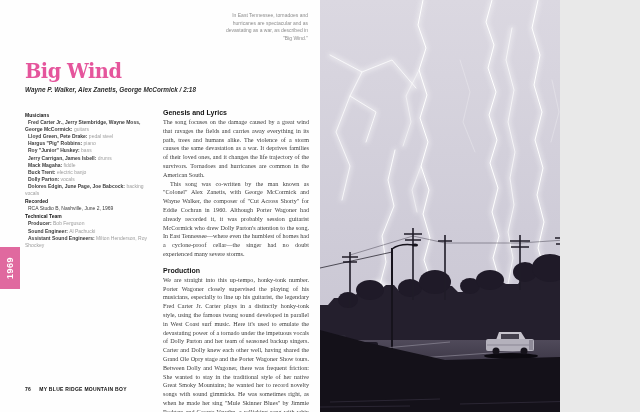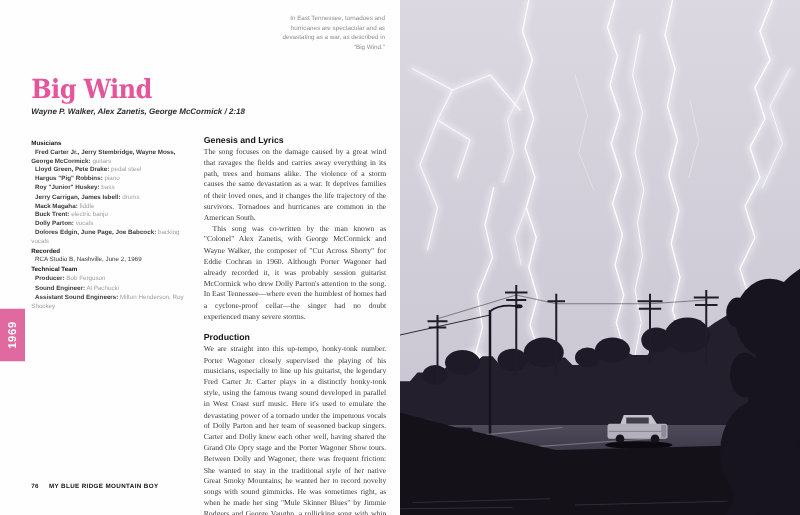--- a/index.html
+++ b/index.html
@@ -1,16 +1,16 @@
 <!DOCTYPE html>
 <html><head>
 <meta charset="utf-8">
 <style>
   html,body{margin:0;padding:0;background:#e9e9e9;}
-  .spread{position:relative;width:640px;height:412px;background:#5eead4;overflow:hidden;
+  .spread{position:relative;width:560px;height:412px;background:#5eead4;overflow:hidden;
           font-family:"Liberation Sans",sans-serif;}
   
   .left-page{position:absolute;left:0;top:0;width:320px;height:412px;background:#fefefe;}
   .caption{position:absolute;right:12px;top:12px;width:92px;text-align:right;
            font-size:5px;line-height:1.5;color:#8d8d8d;}
   .title{position:absolute;left:25px;top:58px;font-family:"DejaVu Serif","Liberation Serif",serif;
          font-weight:bold;font-size:21px;color:#e5559c;letter-spacing:-0.5px;
          transform:scaleX(.92);transform-origin:left;}
   .subtitle{position:absolute;left:25px;top:86px;font-size:6.4px;font-weight:bold;
             font-style:italic;color:#2d2d2d;}

